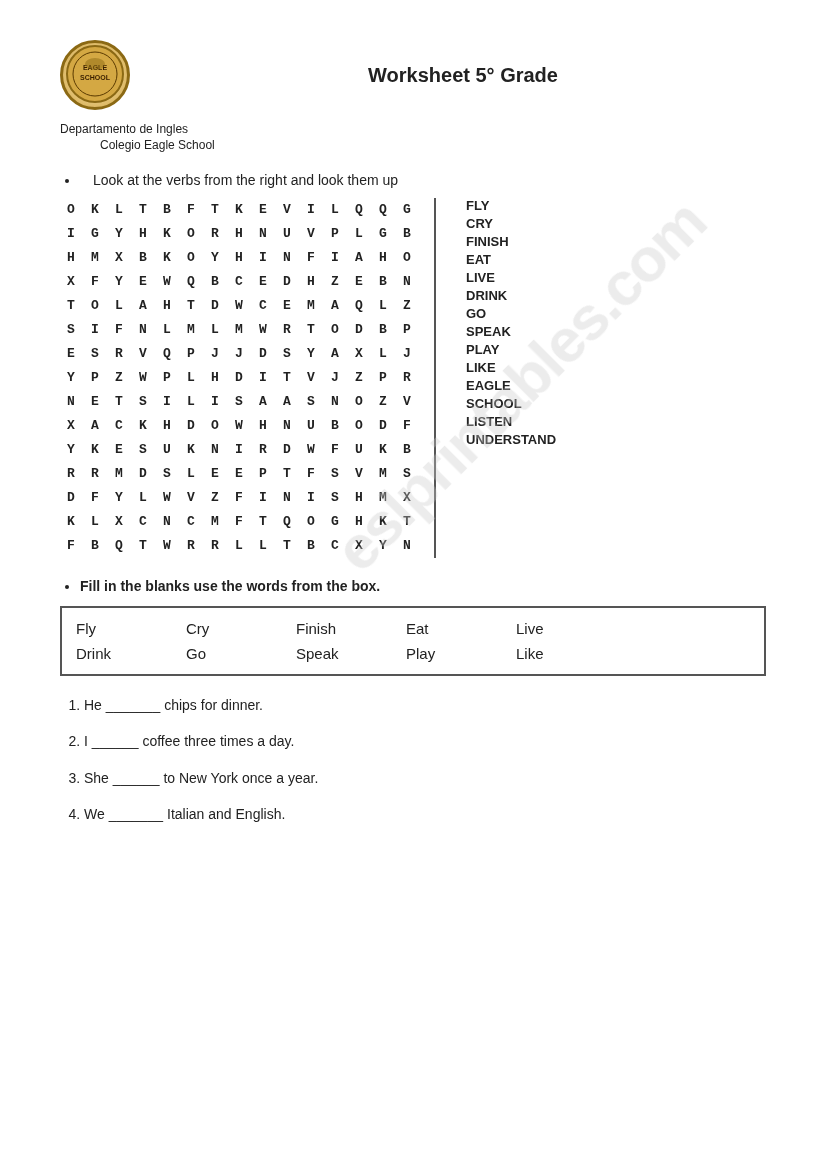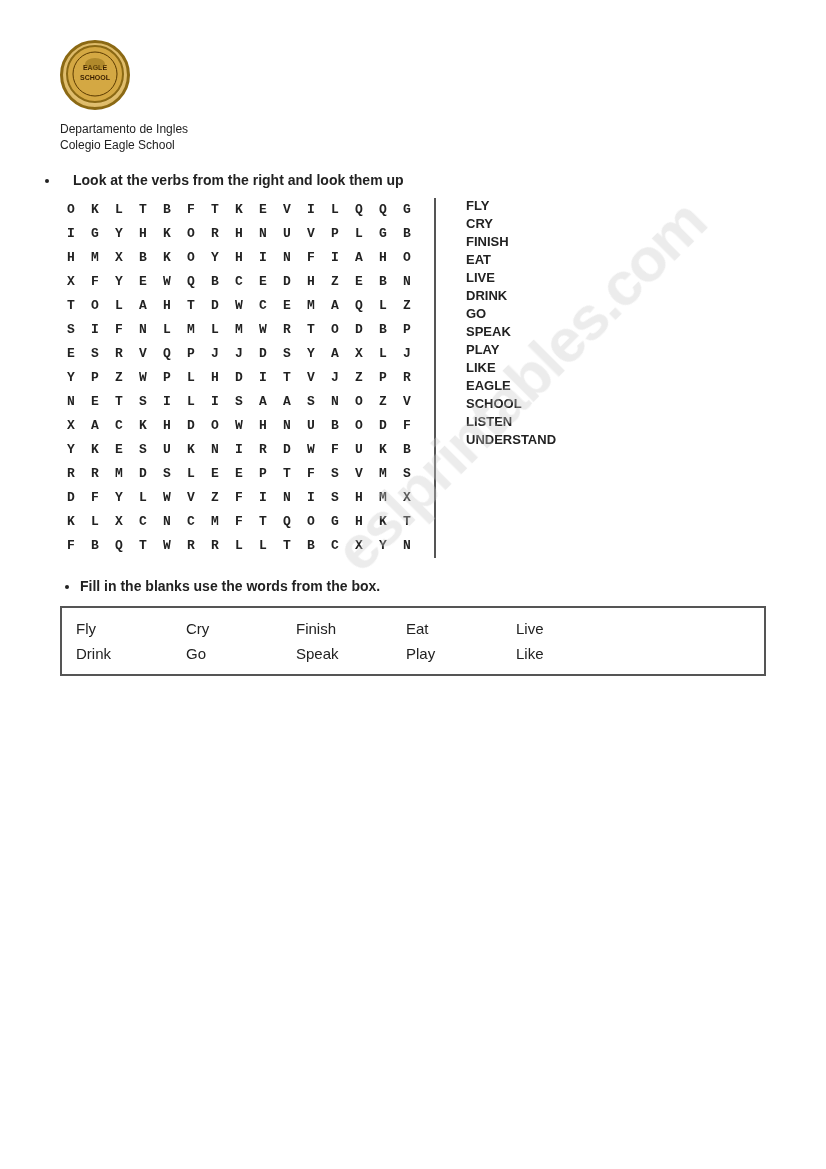--- a/index.html
+++ b/index.html
@@ -52,28 +52,30 @@
     .main-title {
       font-size: 20px;
       font-weight: bold;
     }
     .dept-info {
       margin-bottom: 2px;
       font-size: 12px;
     }
     .school-info {
       font-size: 12px;
+      margin-left: 40px;
     }
     .instructions {
       margin: 20px 0 10px 0;
       font-size: 13px;
     }
     .instructions li {
       list-style: disc;
-      font-weight: bold;
+      margin-left: 20px;
+      font-weight: normal;
       font-size: 14px;
       padding-left: 13px;
     }
     .wordsearch-container {
       display: flex;
       gap: 20px;
       margin: 10px 0 20px 0;
       align-items: flex-start;
     }
     .grid-area {
@@ -165,20 +167,23 @@
       <div class="logo-inner">
         <svg width="60" height="60" viewBox="0 0 60 60">
           <circle cx="30" cy="30" r="28" fill="#d4a843" stroke="#8B6914" stroke-width="2"></circle>
           <circle cx="30" cy="30" r="22" fill="none" stroke="#5a3a00" stroke-width="1"></circle>
           <text x="30" y="26" text-anchor="middle" font-size="7" font-weight="bold" fill="#3a1f00" font-family="Arial">EAGLE</text>
           <text x="30" y="36" text-anchor="middle" font-size="7" font-weight="bold" fill="#3a1f00" font-family="Arial">SCHOOL</text>
           <ellipse cx="30" cy="20" rx="10" ry="6" fill="#8B6914" opacity="0.5"></ellipse>
         </svg>
       </div>
     </div>
+  </div>
+  <div class="title-area">
+    <div class="main-title">Worksheet 5° Grade</div>
   </div>
 </div>
 
 <div class="dept-info">Departamento de Ingles</div>
 <div class="school-info">Colegio Eagle School</div>
 
 <ul class="instructions">
   <li>Look at the verbs from the right and look them up</li>
 </ul>
 
@@ -471,13 +476,19 @@
         <span class="word-box-item">Live</span>
       </div>
       <div class="word-box-row">
         <span class="word-box-item">Drink</span>
         <span class="word-box-item">Go</span>
         <span class="word-box-item">Speak</span>
         <span class="word-box-item">Play</span>
         <span class="word-box-item">Like</span>
       </div>
     </div>
+  <ol class="sentences" id="sentences">
+      <li>He _______ chips for dinner.</li>
+      <li>I ______ coffee three times a day.</li>
+      <li>She ______ to New York once a year.</li>
+      <li>We _______ Italian and English.</li>
+    </ol>
 </div>
 
 </body></html>

